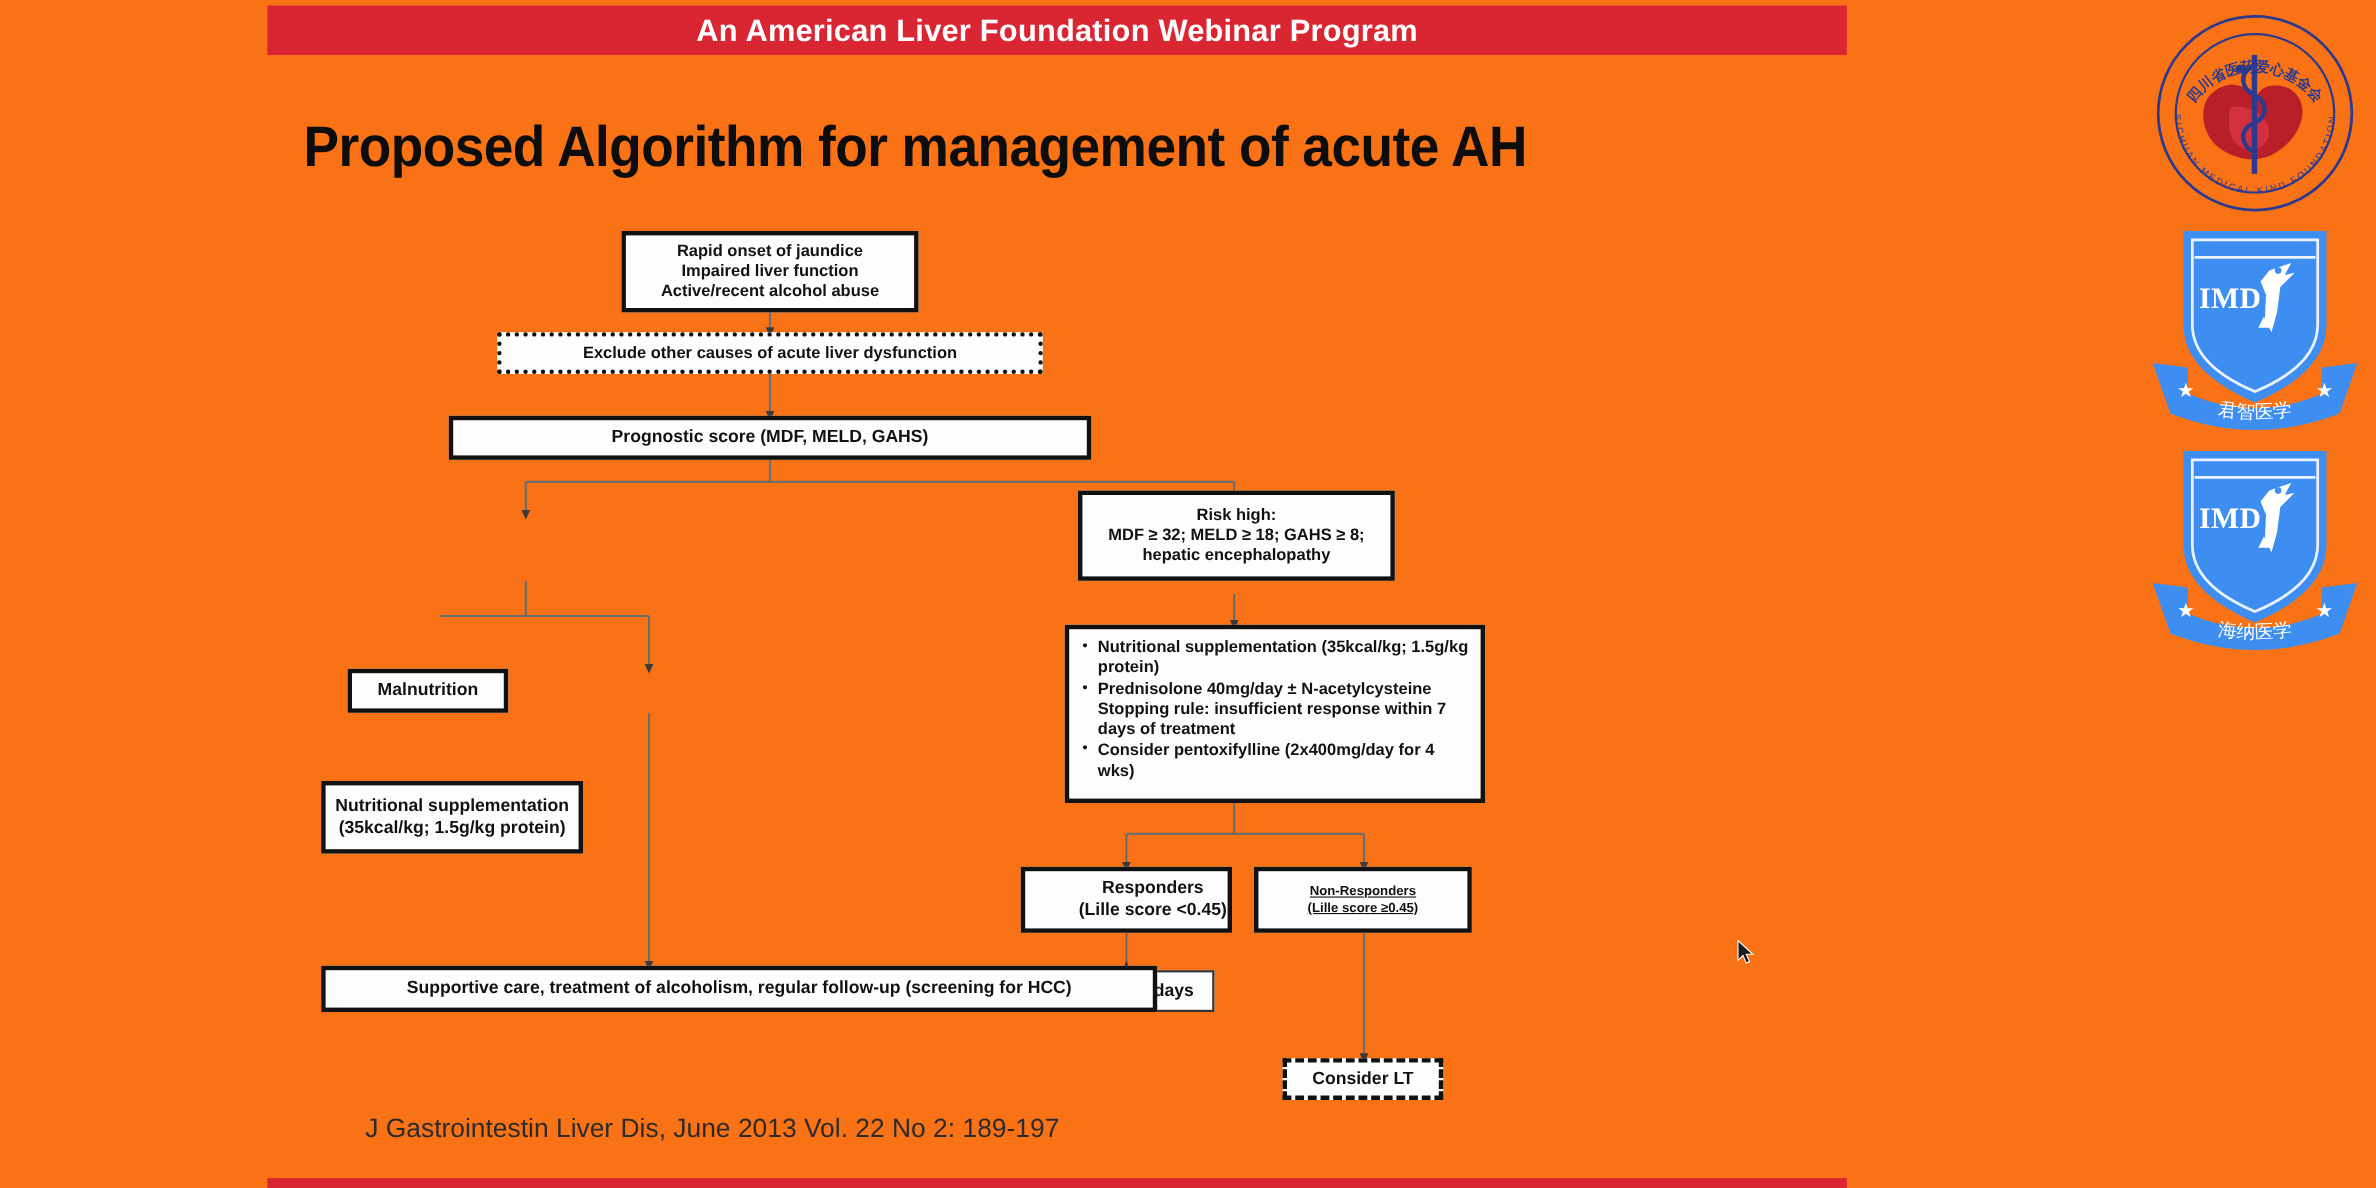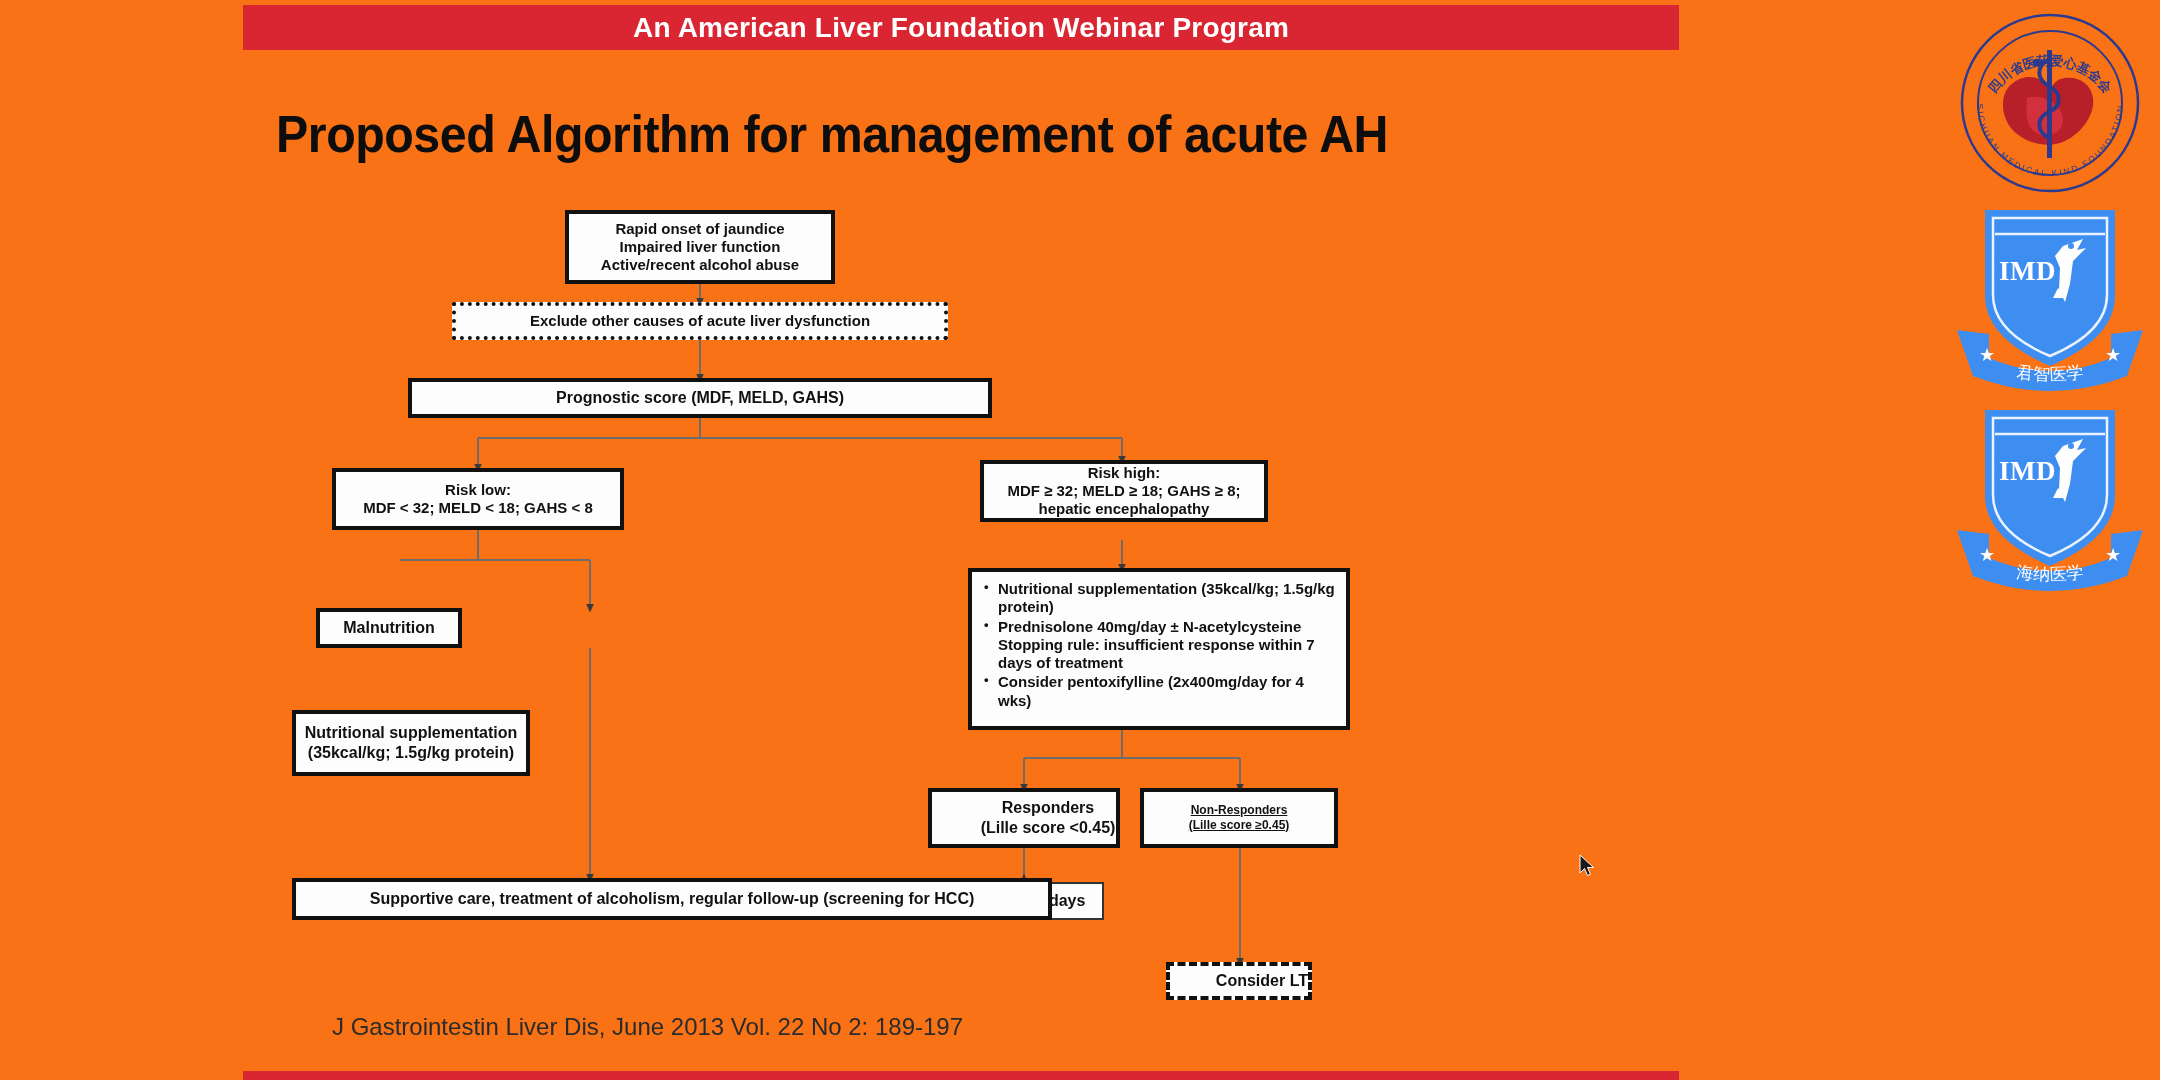--- a/index.html
+++ b/index.html
@@ -56,21 +56,21 @@
     font-weight: bold;
     text-align: center;
     display: flex; align-items: center; justify-content: center;
     font-family: "Liberation Sans", sans-serif;
     line-height: 1.22;
     z-index: 3;
   }
   .n-thick  { border: 4px solid #111; }
   .n-thin   { border: 2px solid #333; }
   .n-dotted { border: 4px dotted #111; }
-  .n-dashed { border: 4px dashed #111; justify-content: flex-end; }
+  .n-dashed { border: 4px dashed #111; }
   .node.left-align {
     text-align: left; justify-content: flex-start;
     padding: 8px 10px 8px 12px; align-items: flex-start;
   }
   .bullets { margin:0; padding:0; list-style:none; }
   .bullets li { position: relative; padding-left: 14px; margin-bottom: 1px; }
   .bullets li:before {
     content: "\2022"; position: absolute; left: 0; top: -1px; font-size: 13px;
   }
 
@@ -158,26 +158,22 @@
     <div class="node n-thick" style="left:165px; top:0px; width:270px; height:74px; font-size:15px;">
       <span style="white-space:pre-line;">Rapid onset of jaundice
 Impaired liver function
 Active/recent alcohol abuse</span>
     </div>
 
     <div class="node n-thick" style="left:8px; top:168px; width:584px; height:40px; font-size:16px;">
       <span>Prognostic score (MDF, MELD, GAHS)</span>
     </div>
 
-    <div class="node n-thick" style="left:-68px; top:258px; width:292px; height:62px; font-size:15px;">
-      <span style="white-space:pre-line;">Risk low:
-MDF &lt; 32; MELD &lt; 18; GAHS &lt; 8</span>
-    </div>
-
-    <div class="node n-thick" style="left:580px; top:250px; width:288px; height:62px; font-size:15px;">
+
+    <div class="node n-thick" style="left:580px; top:236px; width:288px; height:82px; font-size:15px;">
       <span style="white-space:pre-line;">Risk high:
 MDF ≥ 32; MELD ≥ 18; GAHS ≥ 8;
 hepatic encephalopathy</span>
     </div>
 
     <div class="node n-thick" style="left:-84px; top:398px; width:146px; height:40px; font-size:16px;align-items:center;">
       <span>Malnutrition</span>
     </div>
 
 

